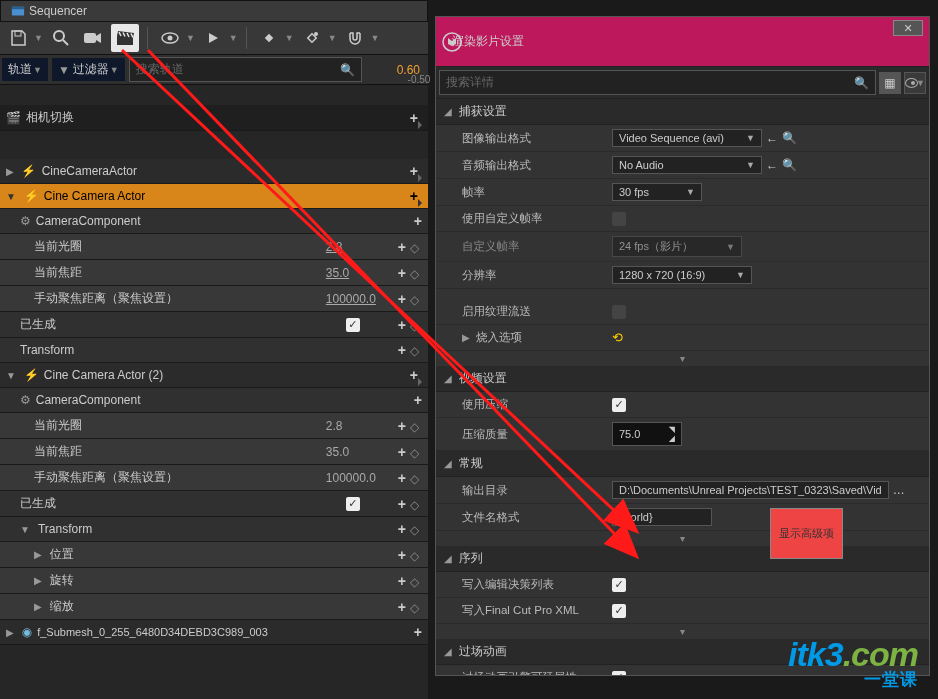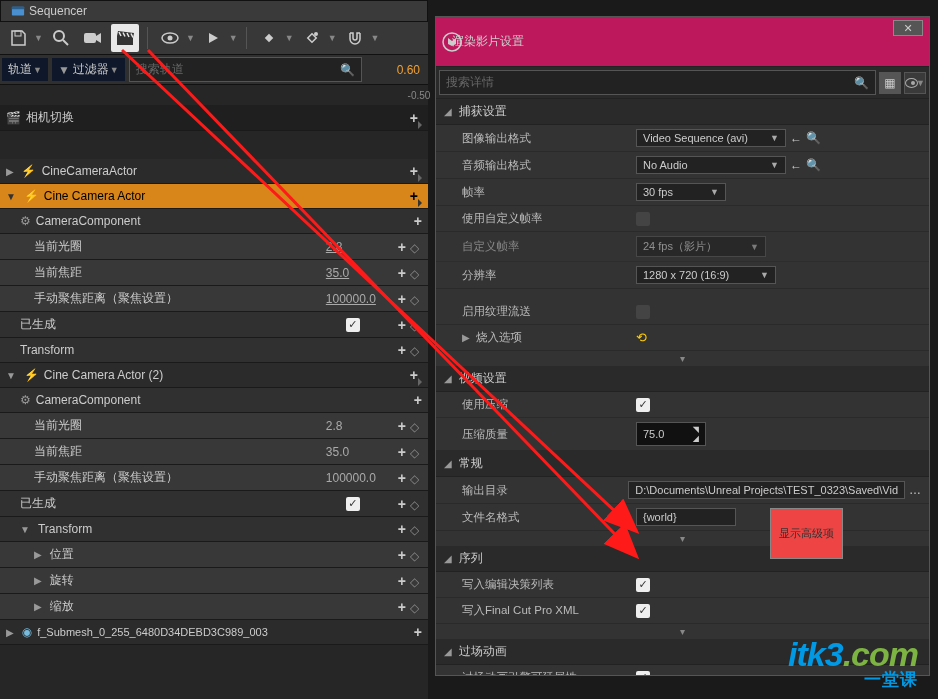--- a/index.html
+++ b/index.html
@@ -40,36 +40,36 @@
 .right-hdr{display:flex;align-items:center;justify-content:flex-start;background:#be185d;padding:16px;position:relative;border-bottom:1px solid #222}
 .right-hdr .ue{position:absolute;left:6px;width:20px;height:20px}
 .right-close{position:absolute;right:6px;top:3px;width:30px;height:16px;background:#555;border:1px solid #888;display:flex;align-items:center;justify-content:center;font-size:11px;cursor:pointer}
 .right-search{display:flex;align-items:center;padding:3px;gap:3px;background:#2a2a2a;border-bottom:1px solid #222}
 .right-search .search{flex:1}
 .sq-btn{width:22px;height:22px;background:#3a3a3a;border:1px solid #555;display:flex;align-items:center;justify-content:center;cursor:pointer}
 .sq-btn.active{background:#555}
 .props{flex:1;overflow-y:auto;background:#333}
 .cat{background:#2a2a2a;padding:4px 8px;display:flex;align-items:center;gap:4px;border-bottom:1px solid #222;font-size:12px}
 .prop{display:flex;align-items:center;padding:4px 8px 4px 26px;border-bottom:1px solid #2a2a2a;min-height:26px}
-.prop-l{width:174px;font-size:11.5px;color:#bbb}
+.prop-l{width:150px;font-size:11.5px;color:#bbb}
 .prop-r{flex:1;display:flex;align-items:center;gap:4px}
 .combo{background:#222;border:1px solid #555;padding:2px 6px;display:flex;align-items:center;justify-content:space-between;min-width:150px;font-size:11px;cursor:pointer}
 .combo .arr{font-size:9px;color:#aaa}
 .txt-in{background:#222;border:1px solid #555;padding:2px 6px;font-size:11px;color:#ccc;min-width:200px}
 .spin{background:#111;border:1px solid #555;padding:2px 6px;font-size:11px;width:70px;display:flex;align-items:center;justify-content:space-between}
 .rst{color:#fc0;font-size:13px;cursor:pointer}
 .tooltip{position:absolute;background:#ef4444;border:1px solid #888;padding:17px 8px;color:#333;font-size:11px;z-index:50}
 .bot-arrow{text-align:center;color:#888;padding:2px;font-size:10px}
 .watermark{position:absolute;right:20px;bottom:8px;font-size:34px;font-weight:bold;color:#0099e5;font-style:italic;letter-spacing:-1px}
 .watermark .g{color:#7cb342}
 .watermark .sub{font-size:17px;color:#0099e5;font-style:normal;letter-spacing:1px;display:block;text-align:right;margin-top:-6px}
 svg.arrow-overlay{position:absolute;left:0;top:0;width:938px;height:699px;pointer-events:none;z-index:100}
 .eye-ic{display:inline-block;width:16px;height:10px;border:1px solid #aaa;border-radius:50%;position:relative}
 .eye-ic::after{content:"";position:absolute;left:5px;top:2px;width:4px;height:4px;background:#aaa;border-radius:50%}
-.timeline{position:absolute;left:400px;top:88px;width:38px;height:600px}
+.timeline{position:absolute;left:400px;top:72px;width:38px;height:600px}
 .tl-head{color:#888;font-size:10px;padding:2px;text-align:center}
 </style>
 </head>
 <body>
 
 <div class="left">
   <div class="tab">
     <svg viewBox="0 0 16 16">
         <rect x="1" y="3" width="14" height="10" fill="#4a90d0" rx="1"></rect>
         <rect x="1" y="3" width="14" height="3" fill="#2a6090"></rect>

